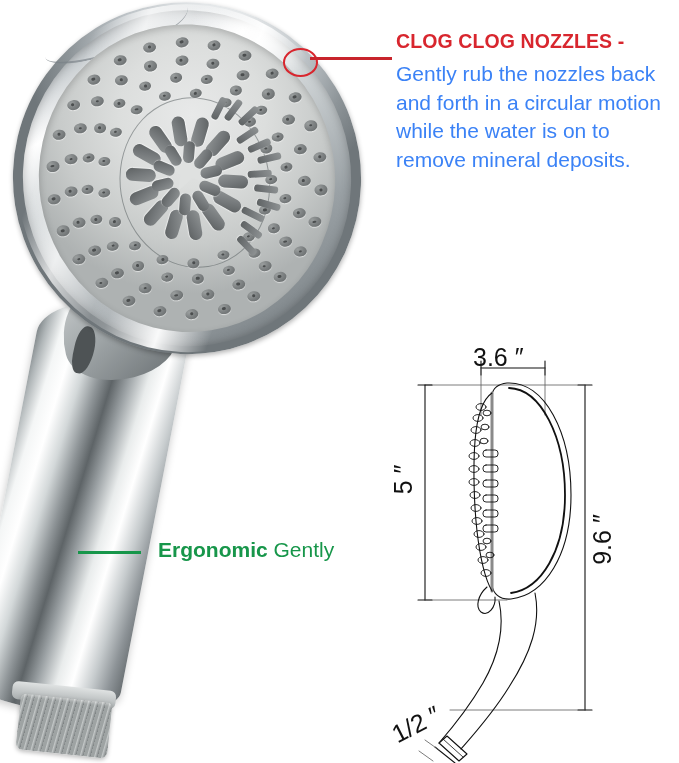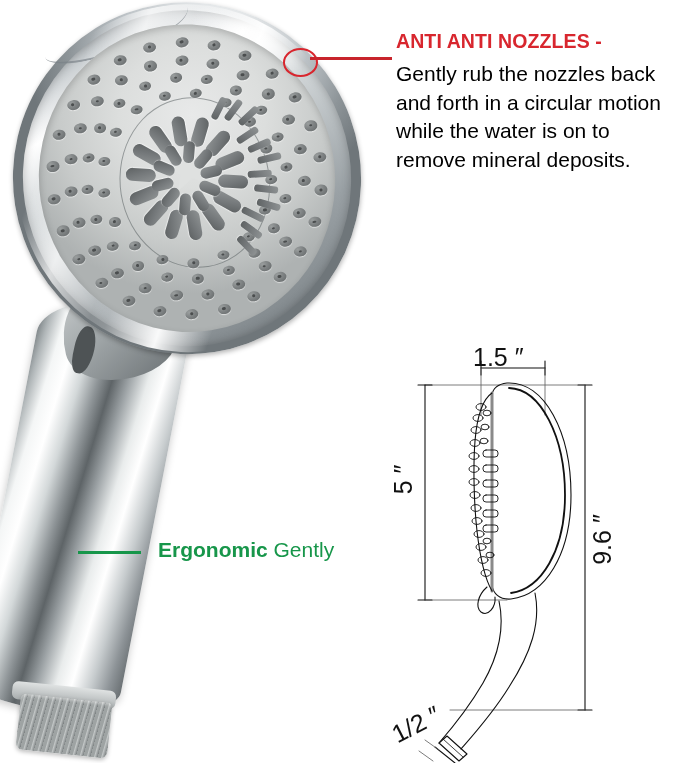--- a/index.html
+++ b/index.html
@@ -237,22 +237,22 @@
             <div class="pad" style="width: 7px; height: 24px; border-radius: 3px; transform: rotate(144.9deg); left: 193.348px; top: 217.849px;"></div>
           </div>
       </div>
     </div>
 
     <div class="red-circle" style="left:283px;top:48px;width:31px;height:25px;"></div>
     <div class="red-line" style="left:310px;top:57px;width:82px;height:3px;"></div>
   </div>
 
   <div class="callout" style="left:396px;top:28px;width:278px;">
-    <div class="callout-title" style="color:#D8262E;font-size:19.5px;line-height:26px;">ANTI ANTI NOZZLES -</div>
-    <div class="callout-body" style="color:#000000;font-size:21px;line-height:28.5px;margin-top:6px;">Gently rub the nozzles back and forth in a circular motion while the water is on to remove mineral deposits.</div>
+    <div class="callout-title" style="color:#D8262E;font-size:19.5px;line-height:26px;">CLOG CLOG NOZZLES -</div>
+    <div class="callout-body" style="color:#3b82f6;font-size:21px;line-height:28.5px;margin-top:6px;">Gently rub the nozzles back and forth in a circular motion while the water is on to remove mineral deposits.</div>
   </div>
 
   <div class="green-line" style="left:78px;top:551px;width:63px;height:2.5px;"></div>
   <div class="green-label" style="left:158px;top:536px;color:#17964A;font-size:21px;line-height:28px;">
     <b>Ergonomic</b><span> Gently</span>
   </div>
 
   <div class="tech">
     <svg width="284" height="408" viewBox="0 0 284 408">
       <g fill="none" stroke="#111" stroke-width="1.1" stroke-linecap="round" stroke-linejoin="round">
@@ -317,21 +317,21 @@
         <path d="M140 238 C146 268 136 298 114 332 C98 358 80 378 66 394"></path>
 
         <path d="M44 388 L52 381 L72 399 L64 406 Z"></path>
         <line x1="48" y1="384" x2="68" y2="402" stroke-width="0.8"></line>
         <line x1="40" y1="392" x2="60" y2="408"></line>
         <line x1="30" y1="385" x2="44" y2="395" stroke="#5a5a5a" stroke-width="0.8"></line>
         <line x1="24" y1="396" x2="38" y2="406" stroke="#5a5a5a" stroke-width="0.8"></line>
       </g>
     </svg>
 
-    <div class="dimlabel" style="left:78px;top:-12px;font-size:25px;">1.5 ″</div>
+    <div class="dimlabel" style="left:78px;top:-12px;font-size:25px;">3.6 ″</div>
 
     <div class="dimlabel" style="left:-6px;top:110px;font-size:25px;transform:rotate(-90deg);transform-origin:center;">5 ″</div>
 
     <div class="dimlabel" style="left:182px;top:170px;font-size:25px;transform:rotate(-90deg);transform-origin:center;">9.6 ″</div>
 
     <div class="dimlabel" style="left:-8px;top:368px;font-size:25px;transform:rotate(-27deg);transform-origin:left top;">1/2 ″</div>
   </div>
 
 </div>
 

